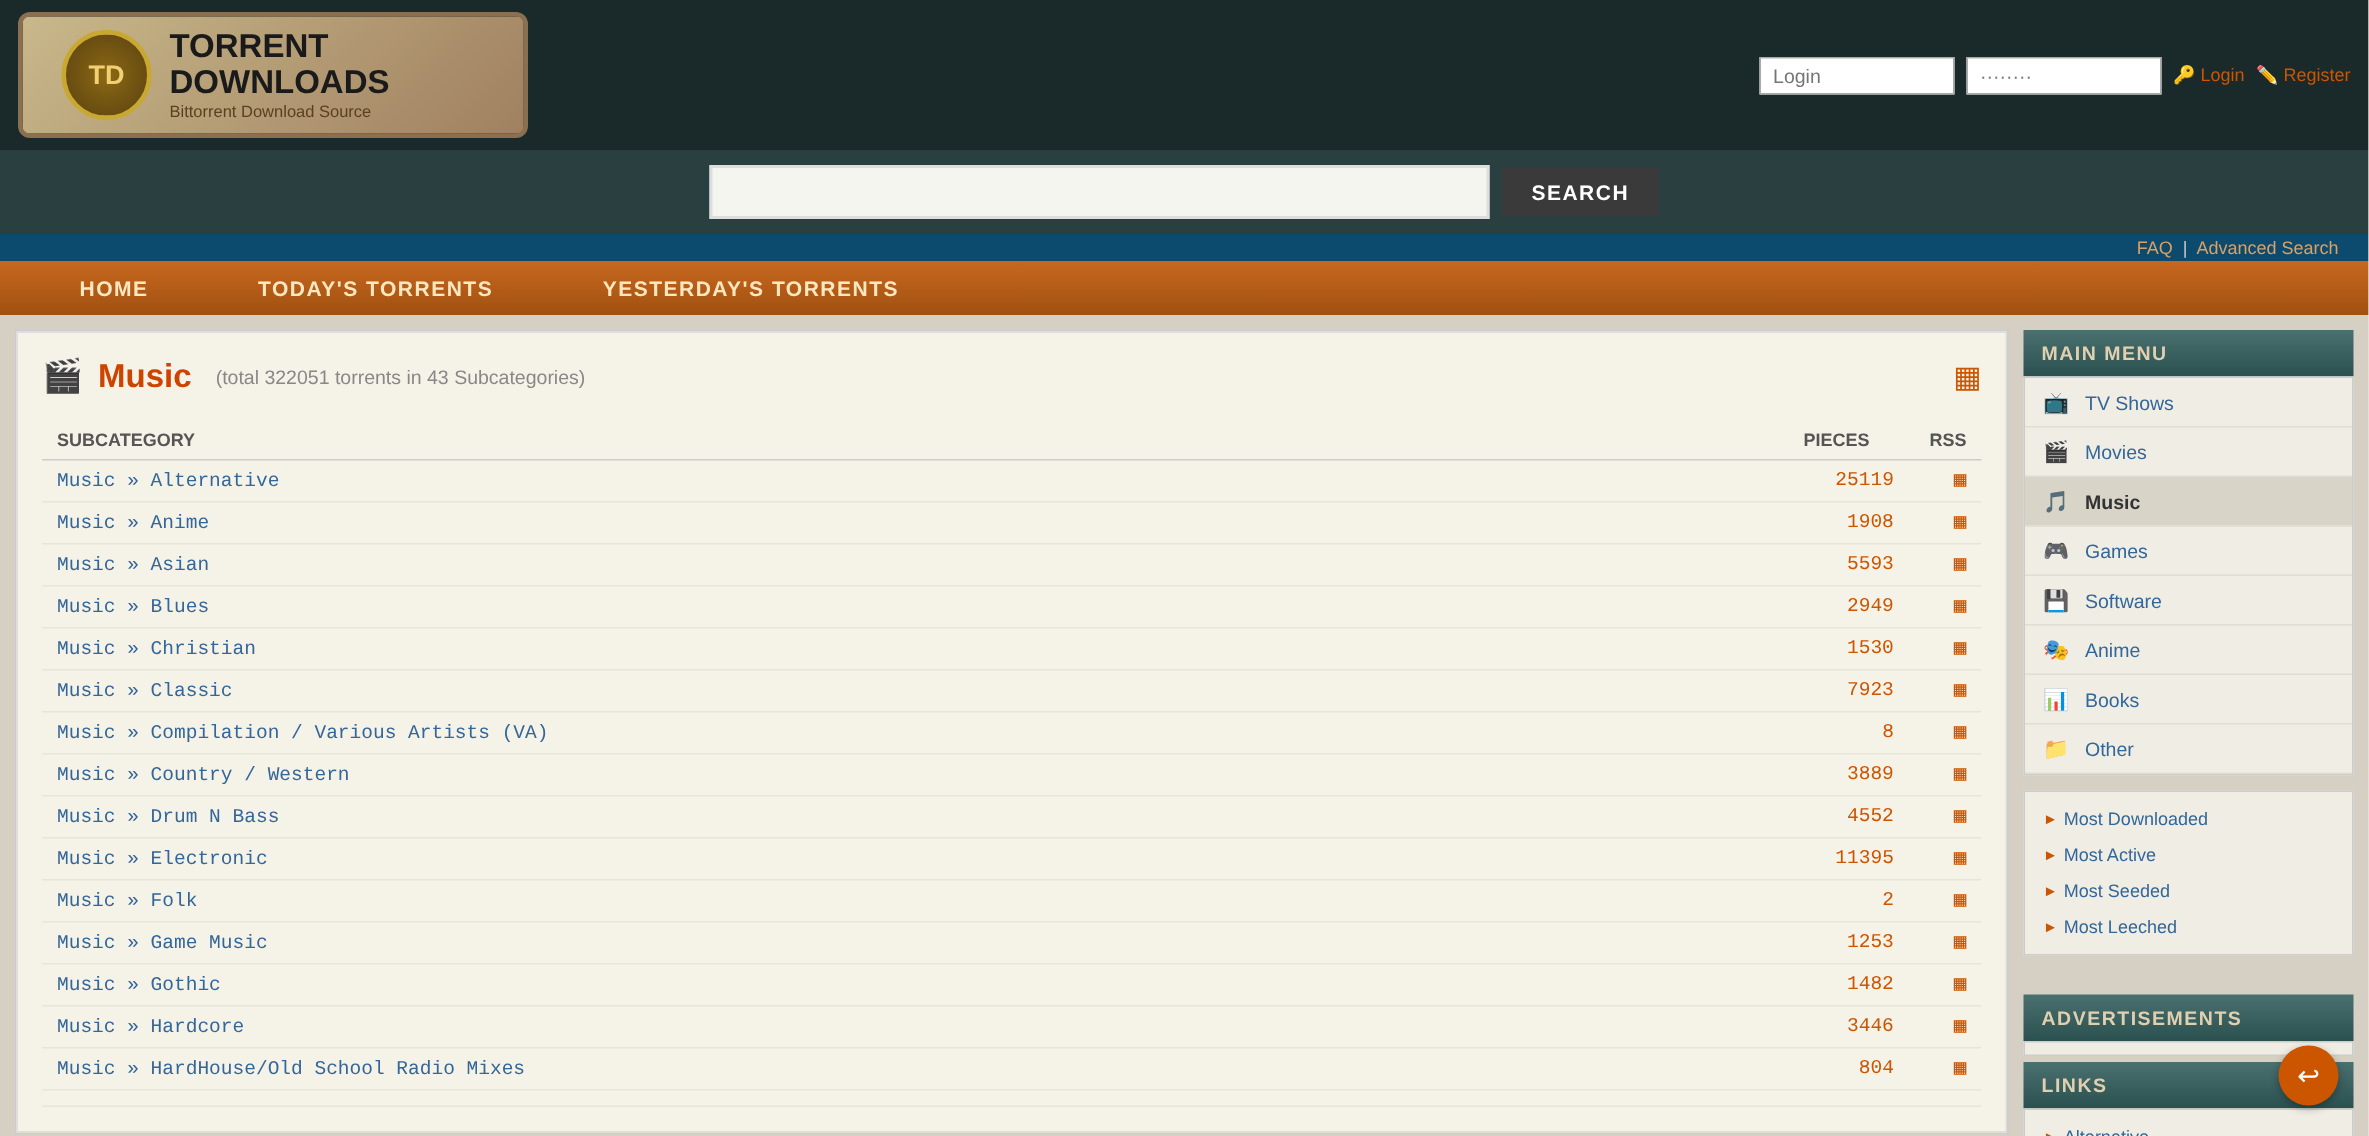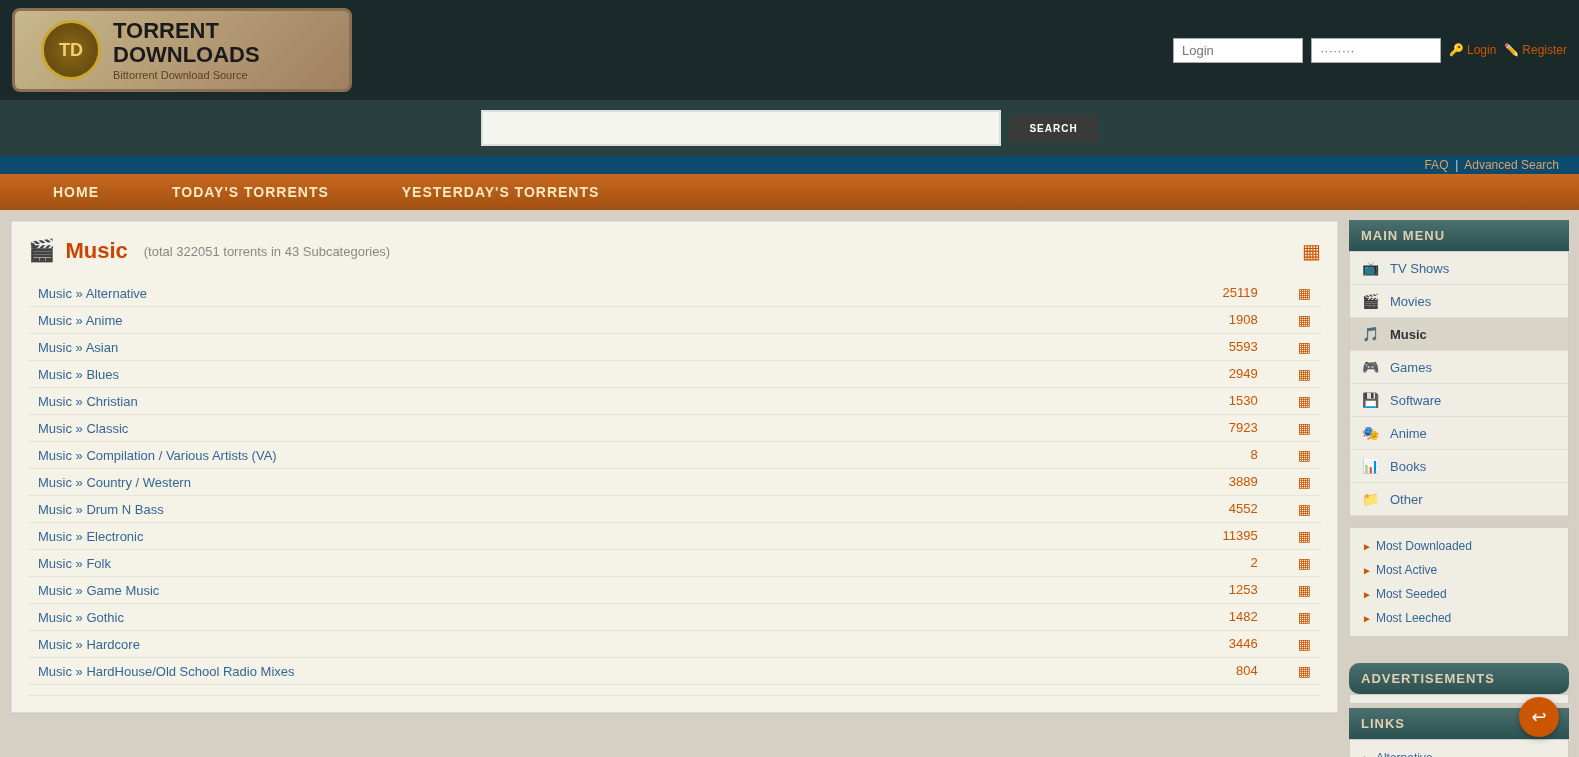--- a/index.html
+++ b/index.html
@@ -88,21 +88,21 @@
       padding: 8px 10px;
       border: 2px solid #ddd;
       background: #f5f5f0;
       font-size: 14px;
     }
     .search-btn {
       background: #3a3a3a;
       color: white;
       border: none;
       padding: 8px 20px;
-      font-size: 10px;
+      font-size: 14px;
       font-weight: bold;
       cursor: pointer;
       letter-spacing: 1px;
     }
     .search-links {
       text-align: right;
       padding: 2px 20px;
       background: #0c4a6e;
       color: #ccc;
       font-size: 12px;
@@ -202,20 +202,21 @@
       display: flex;
       gap: 40px;
     }
 
     .table-row {
       display: flex;
       justify-content: space-between;
       align-items: center;
       padding: 5px 10px;
       border-bottom: 1px solid #e8e4d8;
+      font-family: Liberation Mono, monospace;
     }
     .table-row-link {
       color: #336699;
       text-decoration: none;
       font-size: 13px;
     }
     .table-row-right {
       display: flex;
       gap: 40px;
     }
@@ -287,21 +288,20 @@
     .sidebar-ads-title {
       background: linear-gradient(180deg, #4a7070, #2a5050);
       color: #e0d0b0;
       font-size: 13px;
       font-weight: bold;
       padding: 8px 12px;
       letter-spacing: 1px;
       text-transform: uppercase;
       margin-top: 26px;
       margin-bottom: 0;
-      border-radius: 10px;
     }
     .sidebar-links-title {
       background: linear-gradient(180deg, #4a7070, #2a5050);
       color: #e0d0b0;
       font-size: 13px;
       font-weight: bold;
       padding: 8px 12px;
       letter-spacing: 1px;
       text-transform: uppercase;
       margin-top: 4px;
@@ -374,20 +374,27 @@
     <div class="category-content">
       <div class="category-header">
         <div class="category-title-area">
           <span class="cat-icon">🎬</span>
           <span class="cat-title">Music</span>
           <span class="cat-subtitle">(total 322051 torrents in 43 Subcategories)</span>
         </div>
         <span class="rss-icon-large">▦</span>
       </div>
 
+      <div class="table-header">
+        <span>SUBCATEGORY</span>
+        <div class="table-header-right">
+          <span>PIECES</span>
+          <span>RSS</span>
+        </div>
+      </div>
 
       <div id="table-rows">
           <div class="table-row">
     <a class="table-row-link">Music » Alternative</a>
     <div class="table-row-right">
       <span class="pieces-count">25119</span>
       <span class="rss-small">▦</span>
     </div>
   </div>
           <div class="table-row">

